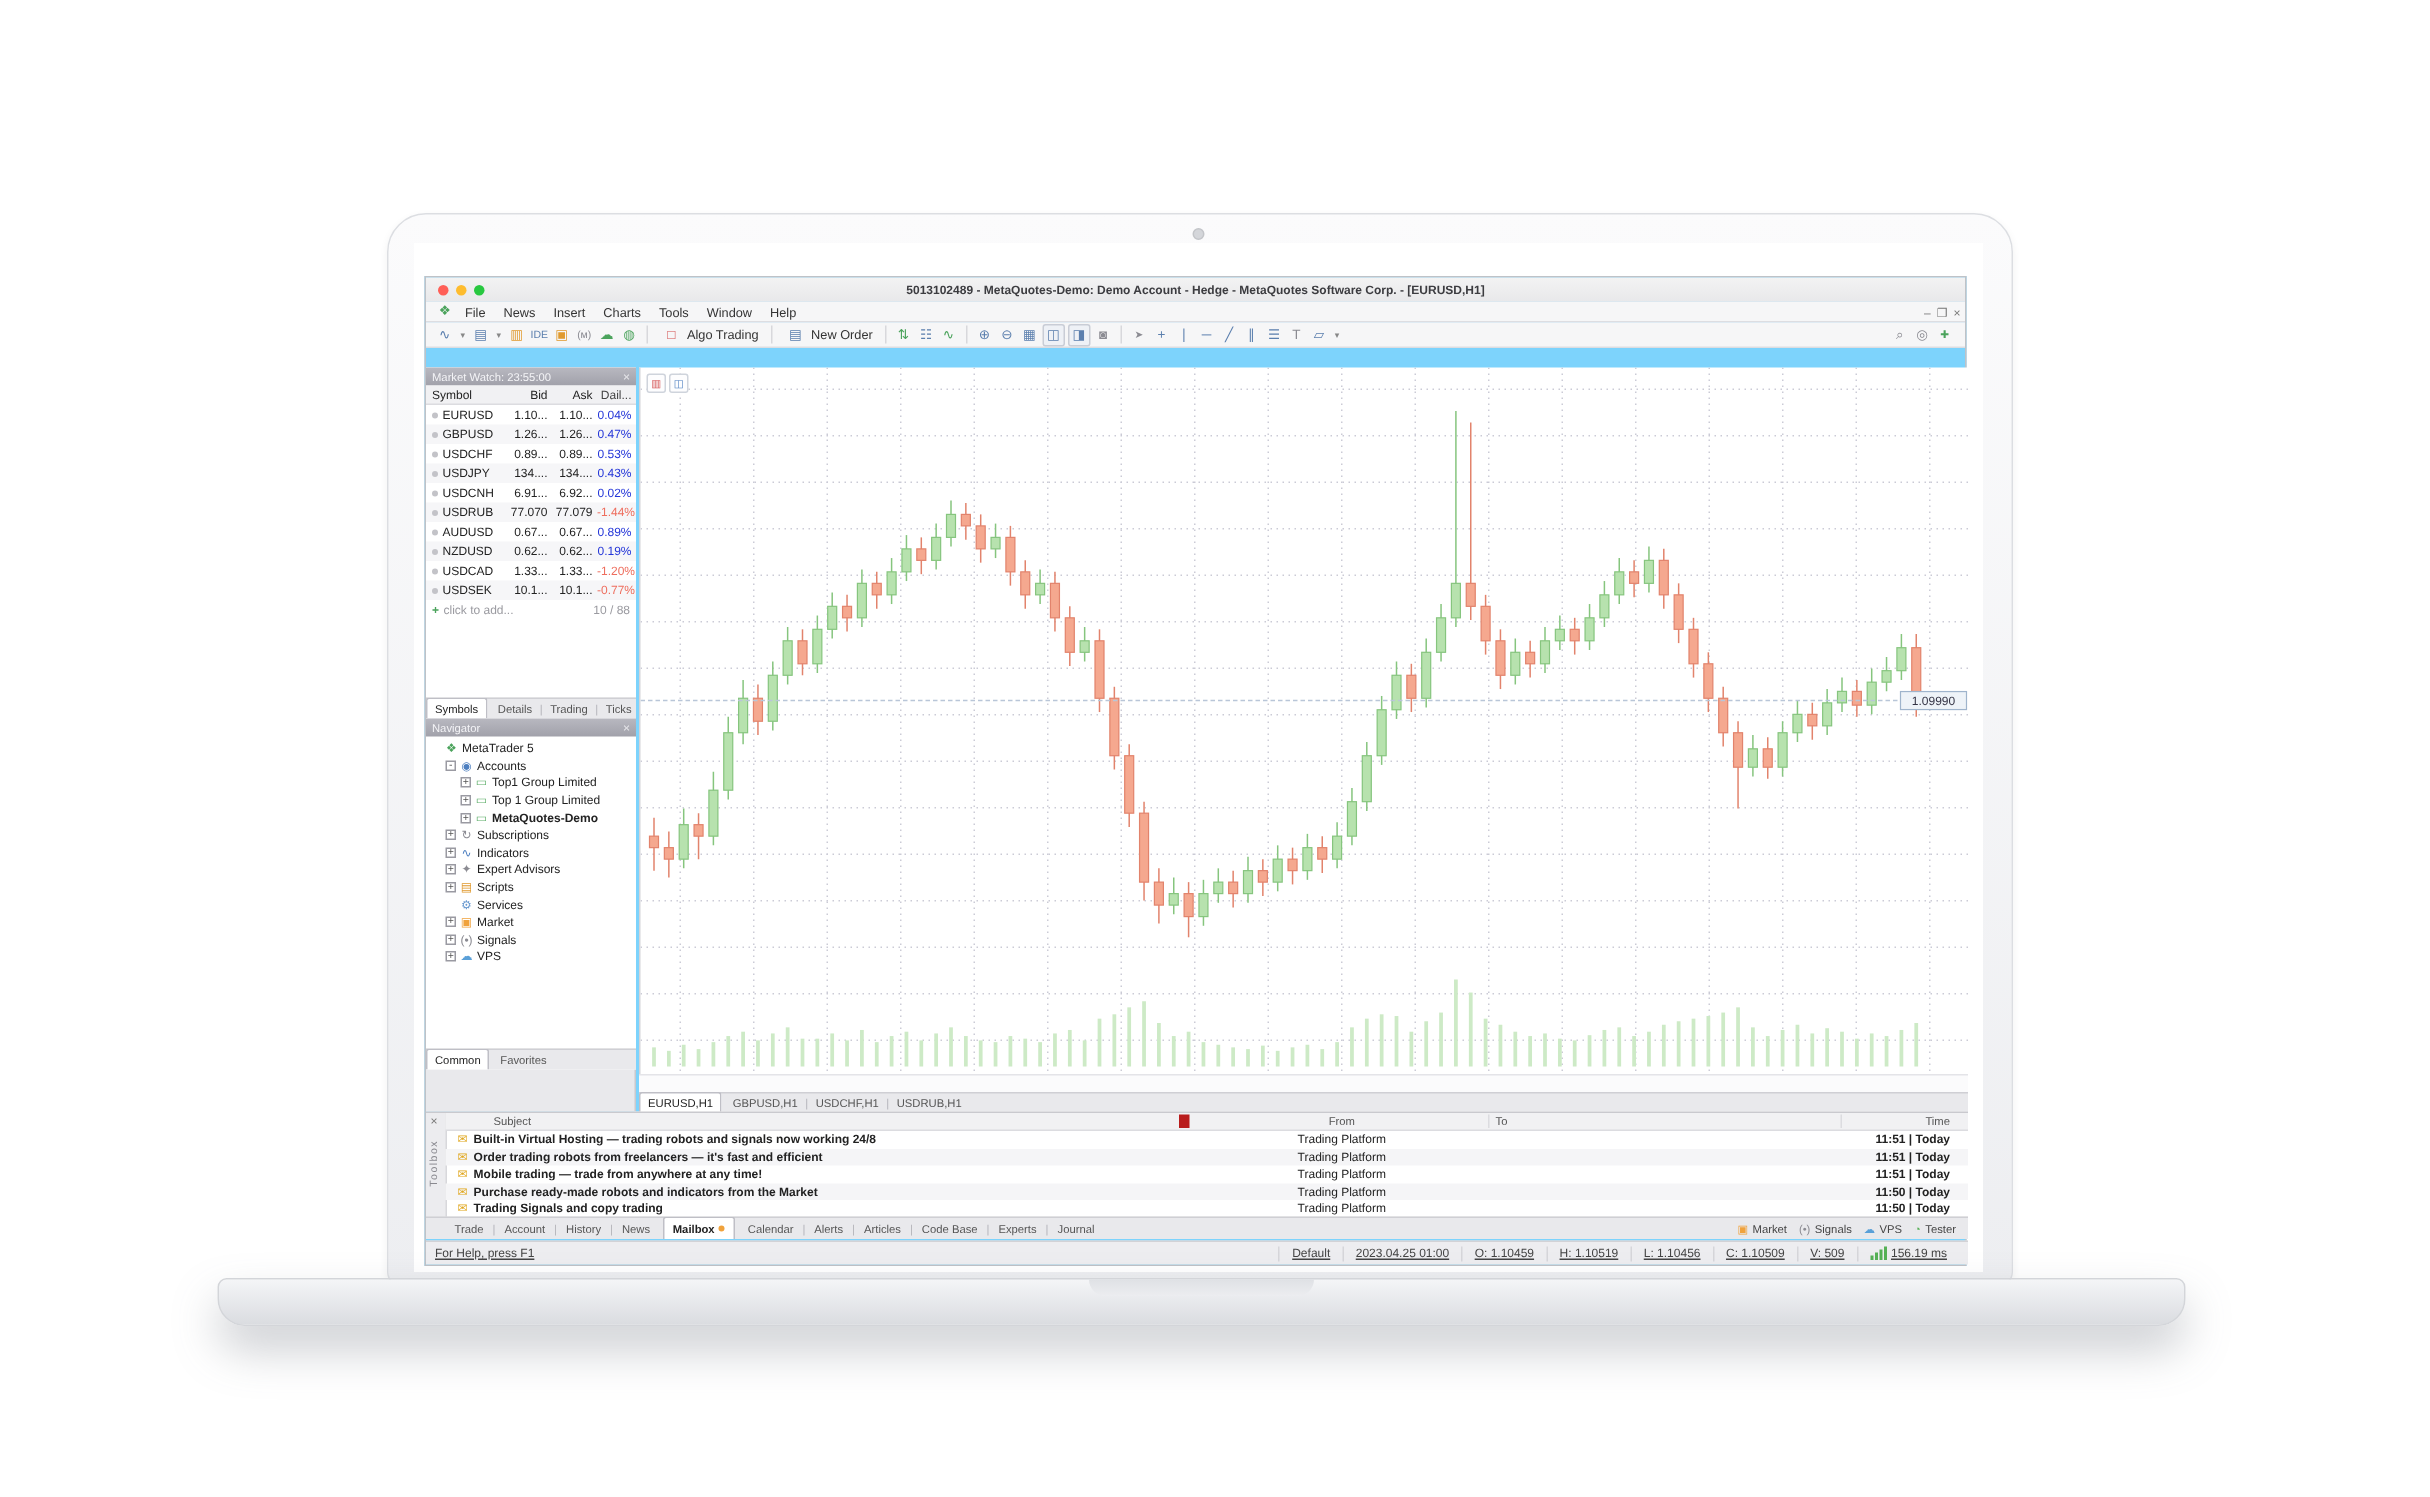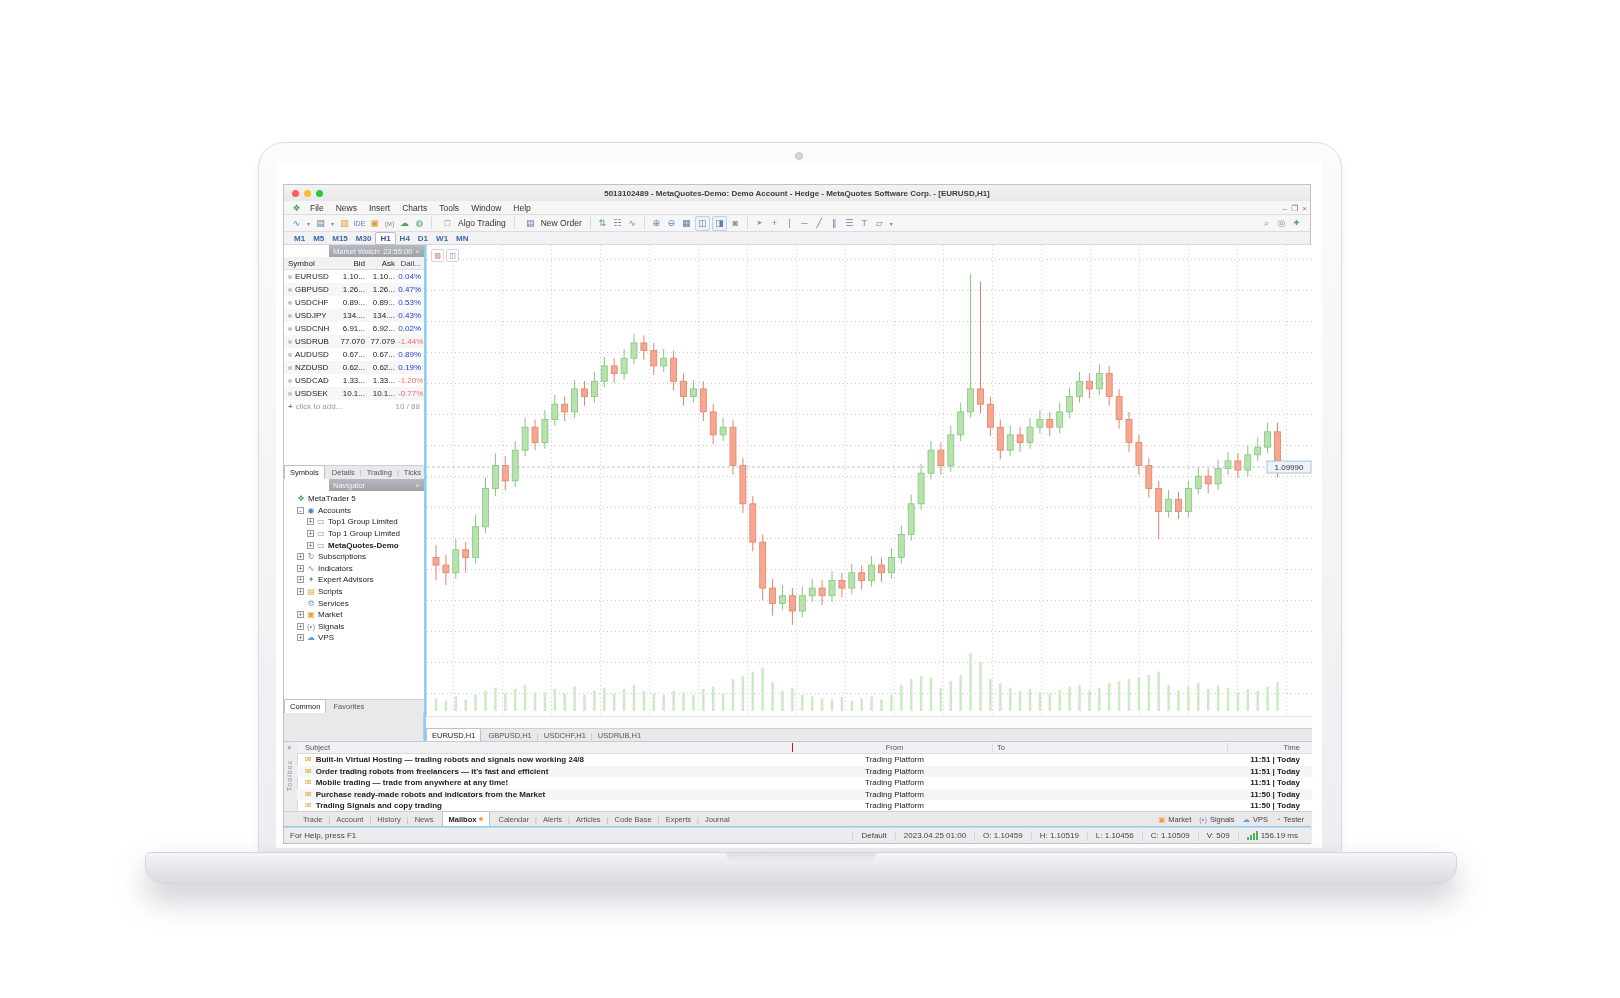--- a/index.html
+++ b/index.html
@@ -41,21 +41,21 @@
   .tbtn{display:inline-flex;align-items:center;gap:3px;font-size:8.5px;color:#333;padding:0 4px;height:13px;}
   .tool-right{margin-left:auto;display:flex;align-items:center;padding-right:6px;}
   .tfbar{position:absolute;left:0;top:47px;width:100%;height:13px;background:#f2f2f4;border-bottom:1px solid #d8d8dc;
          display:flex;align-items:center;padding-left:6px;box-sizing:border-box;}
   .tf{font-size:8px;font-weight:bold;color:#3a69a8;padding:0 4px;height:11px;display:flex;align-items:center;border-radius:2px;}
   .tf.active{background:#ffffff;border:1px solid #b9bcc4;color:#2c549a;}
   
   .leftcol{position:absolute;left:0;top:60px;width:140px;height:496px;background:#e9e9ec;border-right:1px solid #c9c9ce;box-sizing:border-box;}
   .panel{position:absolute;left:0;width:140px;background:#fff;}
   .panel-hdr{height:12px;background:linear-gradient(#b8b8c0,#a1a1aa);color:#f4f4f7;font-size:7.5px;
-             display:flex;align-items:center;padding:0 4px;justify-content:space-between;margin-left:45px;}
+             display:flex;align-items:center;padding:0 4px;justify-content:space-between;}
   .panel-x{color:#e8e8ec;font-size:8px;}
   .mw-colhdr,.mw-row{display:flex;height:13px;align-items:center;font-size:8px;}
   .mw-colhdr{height:12px;background:#f1f1f3;border-bottom:1px solid #dcdce0;color:#444;}
   .mw-row:nth-child(even){background:#f6f6f8;}
   .c-sym{width:54px;padding-left:4px;display:flex;align-items:center;gap:3px;box-sizing:border-box;color:#222;}
   .c-bid,.c-ask{width:30px;text-align:right;box-sizing:border-box;padding-right:3px;color:#222;}
   .c-chg{width:26px;text-align:right;box-sizing:border-box;padding-right:3px;}
   .chg-up{color:#2335d8}.chg-dn{color:#ee6e5e}
   .sym-dot{width:4px;height:4px;border-radius:50%;background:#c3c3c8;display:inline-block;}
   .mw-add{display:flex;height:13px;align-items:center;font-size:8px;color:#9a9aa0;padding:0 4px;justify-content:space-between;}
@@ -84,38 +84,38 @@
   .tb-left{position:absolute;left:0;top:0;width:13px;height:70px;background:#ececef;border-right:1px solid #d8d8dc;}
   .tb-x{position:absolute;left:3px;top:1px;font-size:8px;color:#777;}
   .tb-vlabel{position:absolute;left:2px;top:18px;writing-mode:vertical-rl;transform:rotate(180deg);
              font-size:7px;color:#8a8a90;letter-spacing:1px;}
   .tb-table{position:absolute;left:13px;top:0;right:0;}
   .tb-hdr{display:flex;height:11px;background:#f1f1f3;border-bottom:1px solid #dcdce0;font-size:7.5px;color:#555;align-items:center;}
   .tb-row{display:flex;height:11.5px;align-items:center;font-size:8px;color:#222;}
   .tb-row:nth-child(even){background:#f5f5f7;}
   .col-subj{flex:1;padding-left:8px;display:flex;align-items:center;gap:4px;font-weight:bold;box-sizing:border-box;
             border-right:1px solid transparent;white-space:nowrap;overflow:hidden;}
-  .tb-hdr .col-subj{font-weight:normal;border-right:1px solid #b91c1c;}
+  .tb-hdr .col-subj{font-weight:normal;border-right:7px solid #b91c1c;margin-left:24px;}
   .col-from{width:200px;padding-left:4px;box-sizing:border-box;border-right:1px solid transparent;text-align:center;}
   .tb-hdr .col-from{border-right:1px solid #dcdce0;}
   .col-to{width:235px;padding-left:4px;box-sizing:border-box;border-right:1px solid transparent;}
   .tb-hdr .col-to{border-right:1px solid #dcdce0;}
   .col-time{width:84px;text-align:right;padding-right:12px;box-sizing:border-box;font-weight:bold;}
   .tb-hdr .col-time{font-weight:normal;}
   .env{color:#e0a71f;font-size:8px;}
   
   .bottabs{position:absolute;left:0;top:626px;width:1028px;height:15px;background:#e9e9ec;border-top:1px solid #cfcfd4;
            display:flex;align-items:flex-end;font-size:7.5px;color:#555;padding-left:13px;box-sizing:border-box;}
   .btab{padding:1px 6px;height:12px;display:flex;align-items:center;gap:3px;}
   .btab.active{background:#fff;border:1px solid #bfbfc6;border-bottom:none;border-radius:2px 2px 0 0;color:#222;font-weight:bold;justify-content:space-between;}
   .dot-orange{width:4px;height:4px;border-radius:50%;background:#f0a23c;display:inline-block;}
   .bt-right{margin-left:auto;display:flex;align-items:center;gap:8px;padding-right:8px;align-self:center;font-size:7.5px;color:#444;}
   .bt-right .item{display:flex;align-items:center;gap:3px;}
   .statusbar{position:absolute;left:0;top:642px;width:1028px;height:16px;background:#ededf0;border-top:1px solid #d2d2d6;
-             display:flex;align-items:center;font-size:8px;color:#444;padding:0 6px;box-sizing:border-box;}
+             display:flex;align-items:center;font-size:8px;color:#444;padding:0 6px;box-sizing:border-box;text-decoration:underline;}
   .st-right{margin-left:auto;display:flex;align-items:center;}
   .st-cell{padding:0 8px;border-left:1px solid #d6d6da;height:10px;display:flex;align-items:center;white-space:nowrap;}
   .sigbars{display:inline-flex;align-items:flex-end;gap:1px;margin-right:3px;}
   .sigbars i{width:2px;background:#56b156;display:block;}
 </style>
 </head>
 <body>
 
 <div class="stage">
   <div class="bezel"></div>
@@ -194,31 +194,20 @@
       <span class="ticon gray">T</span>
       <span class="ticon">▱</span>
       <span class="ticon small">▾</span>
       <span class="tool-right">
         <span class="ticon gray">⌕</span>
         <span class="ticon gray">◎</span>
         <span class="ticon green" style="font-size:7px;">✚</span>
       </span>
     </div>
 
-    <div class="tfbar" id="tfbar">
-        <span class="tf">M1</span>
-        <span class="tf">M5</span>
-        <span class="tf">M15</span>
-        <span class="tf">M30</span>
-        <span class="tf active">H1</span>
-        <span class="tf">H4</span>
-        <span class="tf">D1</span>
-        <span class="tf">W1</span>
-        <span class="tf">MN</span>
-      </div>
 
     <div class="leftcol"></div>
 
     <div class="panel" style="top:60px;height:234px;">
       <div class="panel-hdr">
         <span>Market Watch: 23:55:00</span>
         <span class="panel-x">×</span>
       </div>
       <div class="mw-colhdr" id="mw-colhdr">
           <span class="c-sym">Symbol</span>

